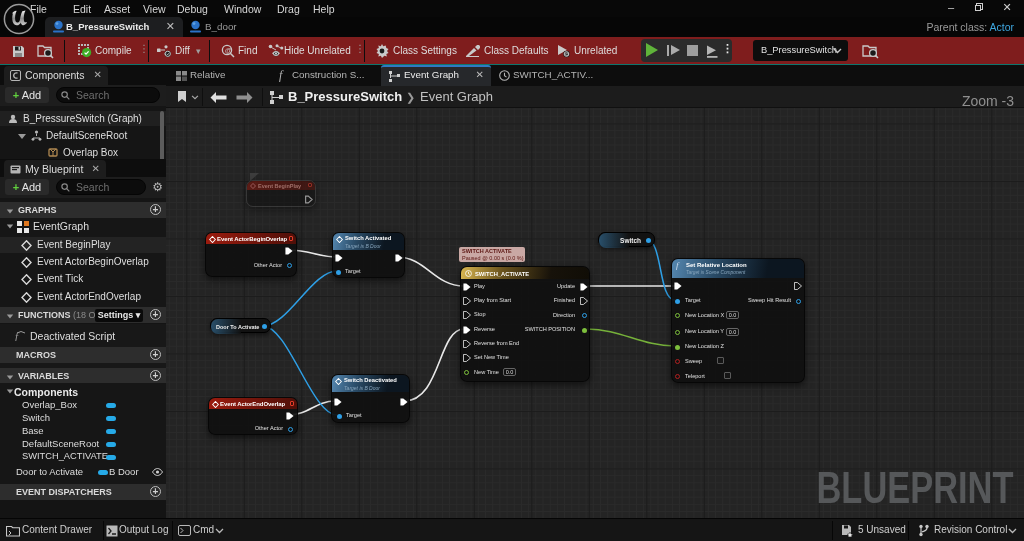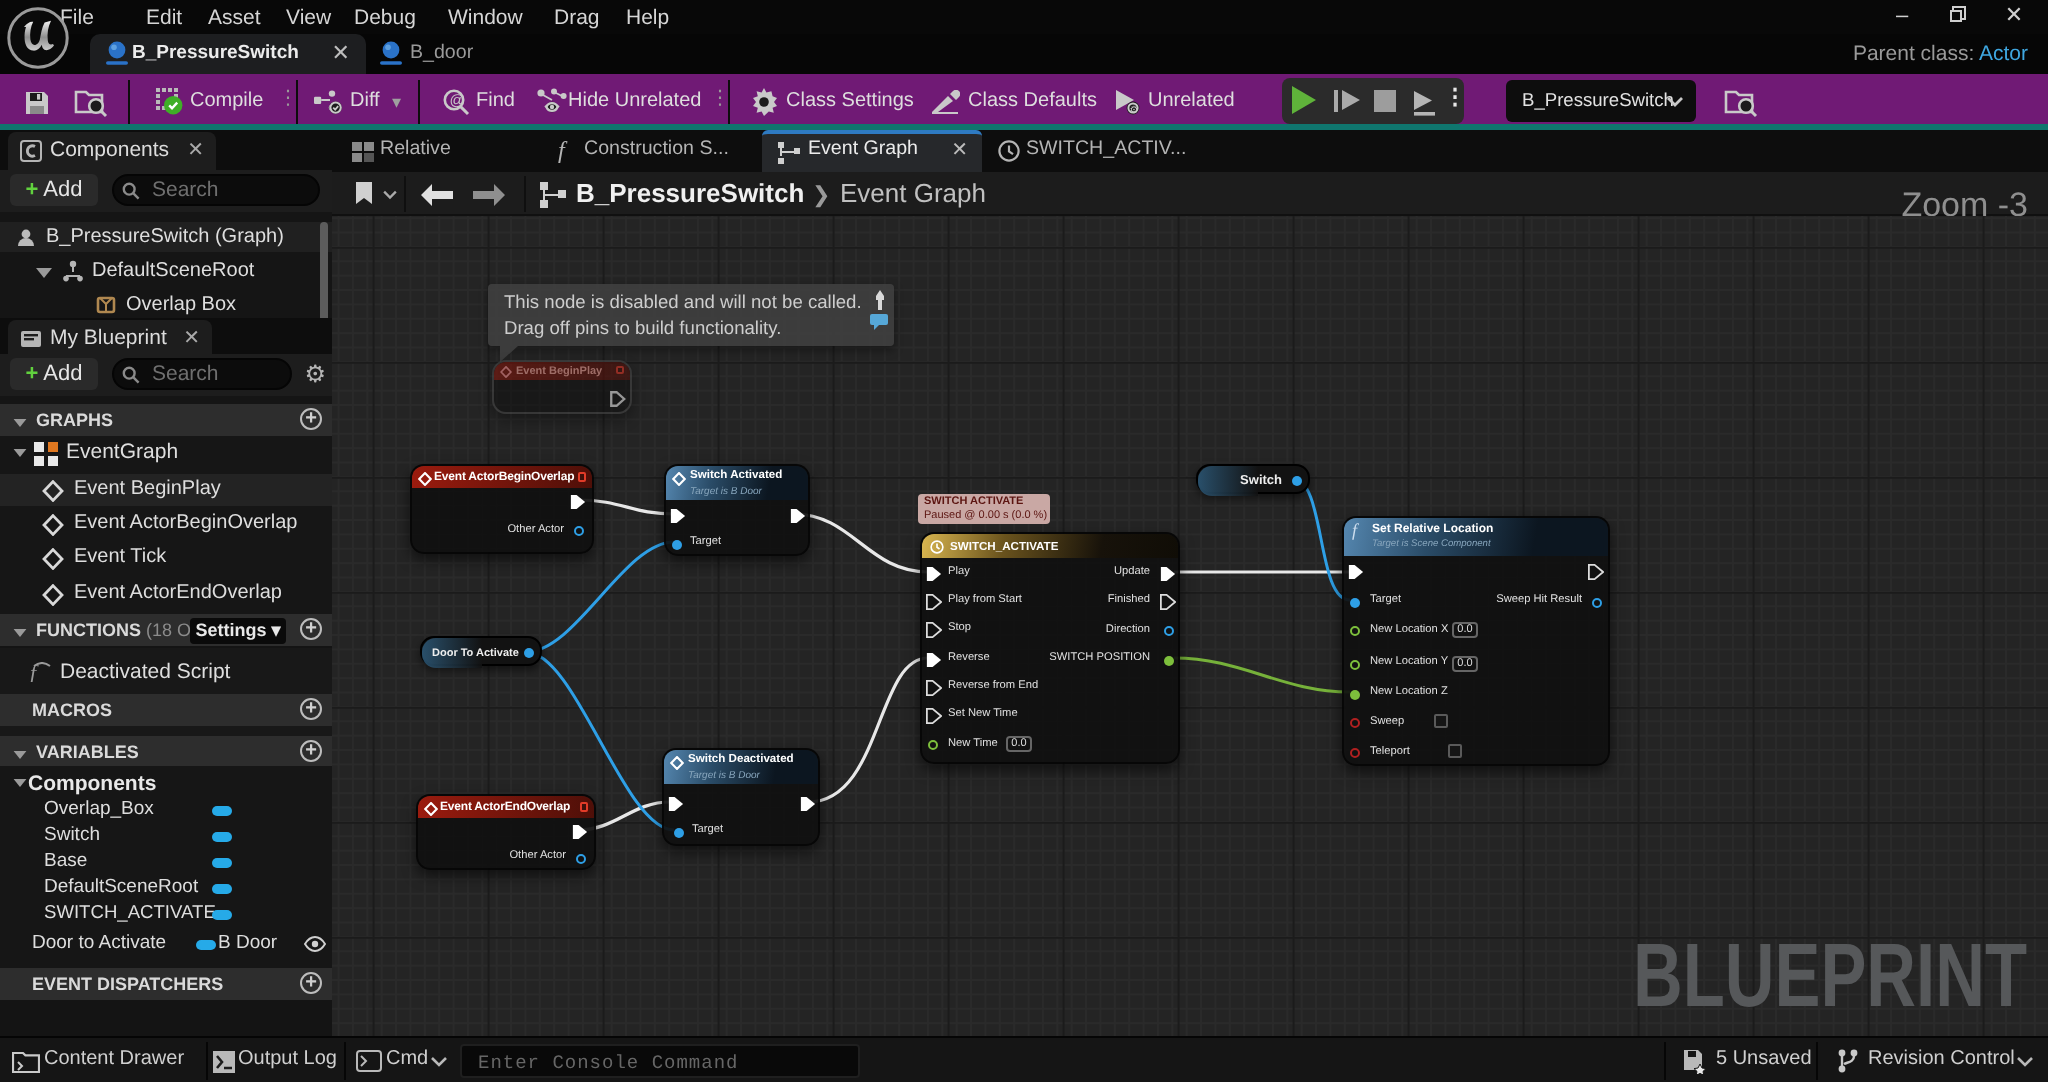--- a/index.html
+++ b/index.html
@@ -12,21 +12,21 @@
 #menubar .mi{position:absolute;top:2.5px;font-size:10.5px}
 #winbtn{position:absolute;right:3px;top:1px;color:#cfcfcf;font-size:11px;letter-spacing:0}
 #winbtn span{display:inline-block;width:28px;text-align:center}
 
 
 #tabrow{position:absolute;left:0;top:17px;width:1024px;height:20px;background:#060606}
 .atab{position:absolute;top:0;height:20px;border-radius:5px 5px 0 0;font-size:11px}
 #parentclass{position:absolute;right:10px;top:21px;font-size:10.5px;color:#9a9a9a}
 #parentclass b{color:#3fa7e0;font-weight:normal}
 
-#toolbar{position:absolute;left:0;top:37px;width:1024px;height:28px;background:#701a75;border-bottom:3px solid #0f766e;font-size:10px;color:#dedede}
+#toolbar{position:absolute;left:0;top:37px;width:1024px;height:28px;background:#7f1d1d;border-bottom:1px solid #0f766e;font-size:10px;color:#dedede}
 #toolbar span{white-space:nowrap}
 #toolbar .tbtxt{position:absolute;top:8px;white-space:nowrap}
 #toolbar .sep{position:absolute;top:3px;height:22px;width:1px;background:#0d0d0d}
 .vdots{color:#9a9a9a;font-size:10px;letter-spacing:0}
 
 #leftpanel{position:absolute;left:0;top:65px;width:166px;height:453px;background:#141414}
 .ptabrow{position:absolute;left:0;width:166px;height:20px;background:#0d0d0d}
 .ptab{position:absolute;top:1px;height:19px;background:#1d1d1d;border-radius:4px 4px 0 0;font-size:10.5px;color:#dcdcdc}
 .addrow{position:absolute;left:0;width:166px;height:21px;background:#1d1d1d}
 .addbtn{position:absolute;left:5px;top:2px;width:44px;height:16px;background:#2a2a2a;border-radius:3px;font-size:11px;color:#e6e6e6;text-align:center;line-height:16px}
@@ -388,48 +388,38 @@
       <g fill="#d0d0d0">
         <rect x="0" y="0" width="4" height="4"></rect>
         <rect x="0" y="9" width="4" height="4"></rect>
         <rect x="9" y="4" width="4" height="4"></rect>
         <path d="M2 4v7M2 6.5h9" stroke="#d0d0d0" fill="none"></path>
       </g>
     </svg>
  <span class="abs" style="left:122px;top:3px;color:#f0f0f0;font-size:13px;font-weight:bold">B_PressureSwitch</span>
  <span class="abs" style="left:240px;top:5px;color:#9a9a9a;font-size:11px">❯</span>
  <span class="abs" style="left:254px;top:3px;color:#c0c0c0;font-size:13px">Event Graph</span>
- <span class="abs" style="right:10px;top:7px;color:#8f8f8f;font-size:17px">Zoom -3</span>
+ <span class="abs" style="right:10px;top:7px;color:#8f8f8f;font-size:14px">Zoom -3</span>
 </div>
 
 <div id="canvas">
  <div id="gridmaj"></div>
  <div id="watermark">BLUEPRINT</div>
  <svg id="wires" style="position:absolute;left:0;top:0" width="858" height="410" viewBox="0 0 858 410" fill="none">
   <path d="M123 142 C145 142 150 149 171 149" stroke="#e8e8e8" stroke-width="1.6"></path>
   <path d="M231 149 C260 149 268 178 298 178" stroke="#e8e8e8" stroke-width="1.6"></path>
   <path d="M421 178 C455 178 475 178 509 178" stroke="#e8e8e8" stroke-width="1.6"></path>
   <path d="M123 307 C142 307 150 293 169 293" stroke="#e8e8e8" stroke-width="1.6"></path>
   <path d="M238 293 C275 293 272 221 298 221" stroke="#e8e8e8" stroke-width="1.6"></path>
   <path d="M97 218 C122 218 146 163 171 163" stroke="#2e9fe6" stroke-width="1.5"></path>
   <path d="M97 218 C122 218 146 307 171 307" stroke="#2e9fe6" stroke-width="1.5"></path>
   <path d="M480 131 C497 131 492 192 509 192" stroke="#2e9fe6" stroke-width="1.5"></path>
   <path d="M421 221 C455 221 475 238 509 238" stroke="#76b13a" stroke-width="1.5"></path>
  </svg>
 
- <div class="abs" style="left:78px;top:34px;width:203px;height:31px;background:rgba(62,62,62,0.95);border-radius:2px;box-shadow:0 2px 5px rgba(0,0,0,.4)">
-   <div class="abs" style="left:8px;top:3px;font-size:9.3px;color:#cdcdcd;line-height:12.5px;white-space:nowrap">This node is disabled and will not be called.<br>Drag off pins to build functionality.</div>
-   <svg class="ico abs" style="right:3px;top:3px" width="8" height="10" viewBox="0 0 8 10">
-        <path d="M4 0l2 3v2H5v5H3V5H2V3z" fill="#d8d8d8"></path>
-      </svg>
-   <svg class="ico abs" style="right:3px;top:15px" width="9" height="8" viewBox="0 0 9 8">
-        <rect x="0" y="0" width="9" height="5.5" rx="1" fill="#56a8d8"></rect>
-        <path d="M2 5.5L2 8 4.5 5.5z" fill="#56a8d8"></path>
-      </svg>
- </div>
  <div class="abs" style="left:84px;top:65px;width:0;height:0;border-left:9px solid rgba(62,62,62,0.95);border-bottom:8px solid transparent"></div>
 
  <div class="node" style="left:80px;top:72px;width:70px;height:27px;opacity:0.62;border-color:#444">
    <div class="nhead" style="height:9px;background:linear-gradient(90deg,#7c150b,#4a100a)"></div>
    <svg class="ico abs" style="left:3px;top:2px" width="6" height="6" viewBox="0 0 11 11">
         <path d="M5.5 0.8L10 5.5 5.5 10.2 1 5.5z" fill="none" stroke="#e88" stroke-width="1.6"></path>
       </svg>
    <span class="ntitle" style="left:11px;top:2px;font-size:5.5px;color:#e89a90">Event BeginPlay</span>
    <div class="abs" style="right:3px;top:2px;width:4px;height:4px;border:1.2px solid #d63424;background:#40100a;border-radius:1px"></div>
    <svg class="ico abs" style="right:2px;top:14px" width="8" height="9" viewBox="0 0 9 9">
@@ -608,23 +598,20 @@
  <span class="abs" style="left:119px;top:5px">Output Log</span>
  <div class="sep" style="left:172px"></div>
  <svg class="ico abs" style="left:178px;top:6px" width="13" height="11" viewBox="0 0 13 11">
       <rect x="0.5" y="0.5" width="12" height="10" rx="1.5" fill="none" stroke="#b9b9b9"></rect>
       <path d="M2.5 3l2.5 2.5L2.5 8" stroke="#b9b9b9" fill="none"></path>
     </svg>
  <span class="abs" style="left:193px;top:5px">Cmd</span>
  <svg class="ico abs" style="left:215px;top:9px" width="9" height="6" viewBox="0 0 9 6">
       <path d="M1 1l3.5 3.5L8 1" fill="none" stroke="#b9b9b9" stroke-width="1.3"></path>
     </svg>
- <div class="abs" style="left:230px;top:3px;width:200px;height:17px;background:#090909;border:1px solid #1f1f1f;border-radius:2px">
-  <span class="mono abs" style="left:8px;top:3px;font-size:9.5px;color:#666;letter-spacing:0.5px">Enter Console Command</span>
- </div>
  <div class="sep" style="left:832px"></div>
  <svg class="ico abs" style="left:841px;top:5px" width="13" height="13" viewBox="0 0 13 13">
       <path d="M1 1h7l2 2v8H1z" fill="#b9b9b9"></path>
       <rect x="3" y="1.5" width="4" height="3" fill="#151515"></rect>
       <path d="M9 8l1 2 2 .3-1.5 1.4.4 2-1.9-1-1.9 1 .4-2L6 10.3 8 10z" fill="#e8e8e8" stroke="#151515" stroke-width="0.5"></path>
     </svg>
  <span class="abs" style="left:858px;top:5px">5 Unsaved</span>
  <div class="sep" style="left:908px"></div>
  <svg class="ico abs" style="left:918px;top:5px" width="12" height="13" viewBox="0 0 12 13">
       <circle cx="3" cy="2.5" r="1.7" fill="#c9c9c9"></circle>

